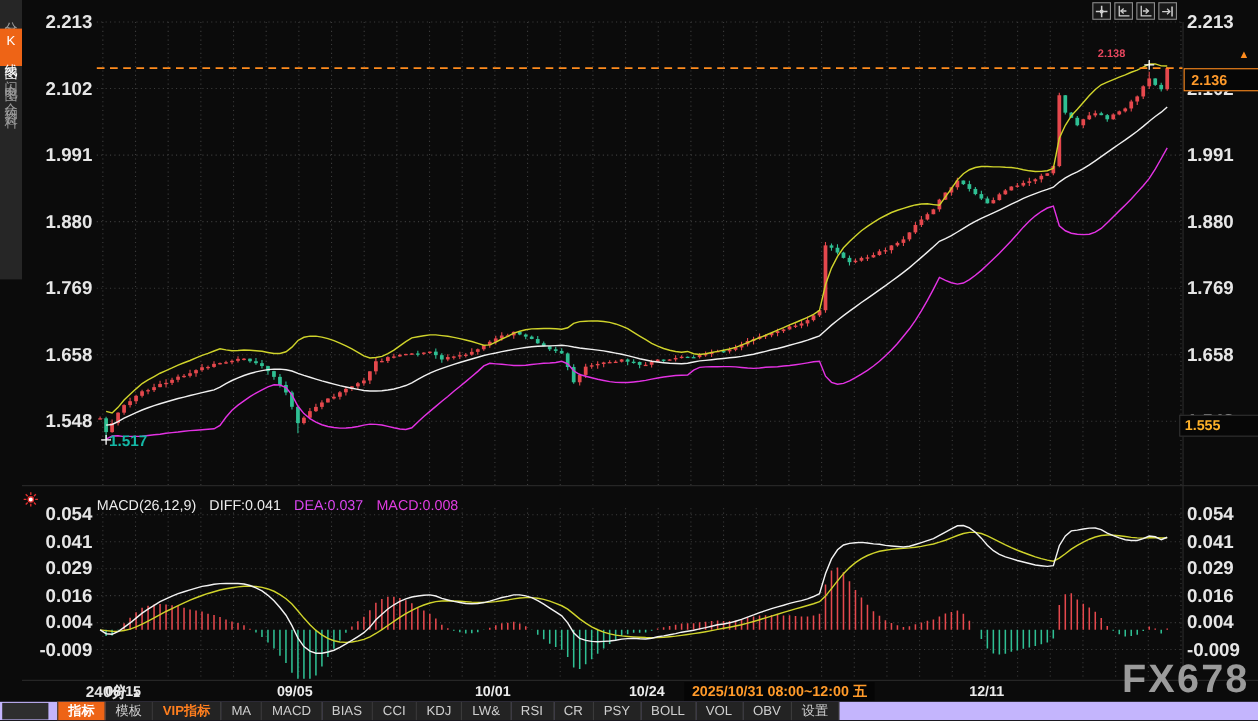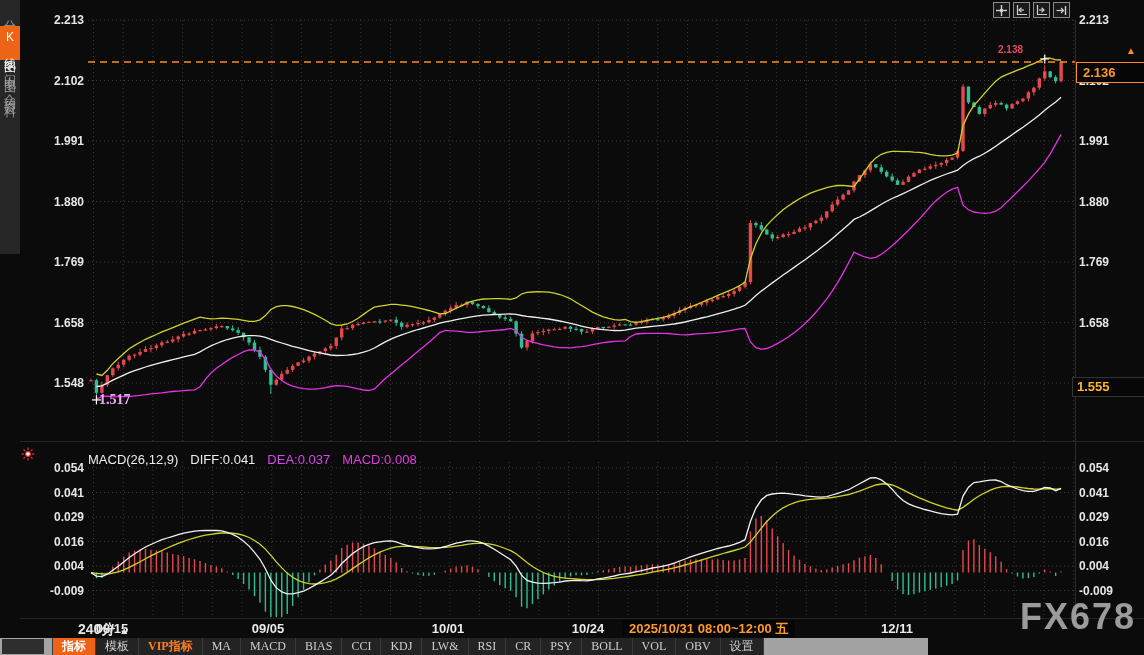--- a/index.html
+++ b/index.html
@@ -18,23 +18,23 @@
   .hdr .period{color:#ff4f22;font-weight:700;}
   .hdr .collapse{color:#ff8c1e;font-size:14px;cursor:pointer;}
   .hdr .mid{color:#ececec;}
   .hdr .up{color:#cfd32b;}
   .hdr .lo{color:#e23de2;}
   .toolbar{position:absolute;right:74px;top:2px;display:flex;gap:3px;z-index:4;}
   .tool-btn{width:15px;height:14px;border:1px solid #8a8a8a;background:#191919;display:flex;
             align-items:center;justify-content:center;cursor:pointer;}
   
   #plot{position:absolute;left:0;top:0;z-index:1;}
-  .lbl{position:absolute;font-size:12px;font-weight:600;color:#e6e6e6;line-height:16px;z-index:2;}
+  .lbl{position:absolute;font-size:17px;font-weight:600;color:#e6e6e6;line-height:16px;z-index:2;}
   .hi-label{position:absolute;left:998px;top:44px;color:#e8475f;font-size:10px;font-weight:700;z-index:3;}
-  .lo-label{position:absolute;left:99px;top:392px;color:#f0abfc;font-size:14px;font-weight:700;z-index:3;font-family:Liberation Serif, serif;}
+  .lo-label{position:absolute;left:99px;top:392px;color:#14b8a6;font-size:14px;font-weight:700;z-index:3;}
   .price-box{position:absolute;left:1076px;top:62px;width:62px;height:19px;border:1px solid #ff8c1e;
              background:#060606;color:#ff9a2a;font-size:13px;font-weight:600;line-height:19px;
              padding-left:6px;z-index:5;}
   .alert-marker{position:absolute;left:1126px;top:46px;color:#ff8c1e;font-size:10px;z-index:5;line-height:10px;}
   .ref-box{position:absolute;left:1072px;top:377px;width:70px;height:18px;background:#070707;
            border:1px solid #333;color:#ffb22a;font-size:13px;font-weight:600;line-height:18px;
            padding-left:4px;z-index:5;}
   
   .macd-hdr{position:absolute;left:88px;top:452px;display:flex;gap:12px;font-size:13px;z-index:3;white-space:nowrap;}
   .macd-hdr .w{color:#ececec;}
@@ -42,22 +42,22 @@
   .macd-hdr .mac{color:#e23de2;}
   .sun-icon{position:absolute;left:21px;top:447px;z-index:3;}
   
   .period240{position:absolute;left:78px;top:621px;color:#e5e5e5;font-size:14px;font-weight:700;z-index:3;cursor:pointer;}
   .date-lbl{position:absolute;top:621px;width:64px;text-align:center;font-size:13px;font-weight:600;color:#ececec;z-index:2;}
   .cursor-box{position:absolute;left:622px;top:620px;height:17px;line-height:17px;background:#050505;
               color:#ff9a2a;font-size:13px;font-weight:600;padding:0 7px;z-index:3;white-space:nowrap;}
   .watermark{position:absolute;right:8px;bottom:20px;font-size:36px;font-weight:700;color:#9b9b9b;
              letter-spacing:2px;z-index:2;line-height:36px;}
   
-  .tabbar{position:absolute;left:0;bottom:0;width:928px;height:17px;background:#a3a3a3;
-          display:flex;align-items:stretch;padding-left:52px;box-sizing:border-box;z-index:4;font-family:Liberation Serif, serif;}
+  .tabbar{position:absolute;left:0;bottom:0;width:1144px;height:17px;background:#c4b5fd;
+          display:flex;align-items:stretch;padding-left:52px;box-sizing:border-box;z-index:4;}
   .tab{font-size:12px;color:#cfcfcf;line-height:17px;padding:0 9px;border-right:1px solid #3a3a3a;
        cursor:pointer;white-space:nowrap;background:#232323;}
   .tab:first-child{border-left:1px solid #3a3a3a;}
   .tab.active{background:#ee6416;color:#fff;font-weight:700;}
   .tab.vip{color:#ff7f1e;font-weight:700;}
   .corner-block{position:absolute;left:2px;bottom:1px;width:42px;height:15px;background:#2e2e2e;z-index:5;}
 </style>
 </head>
 <body>
 

